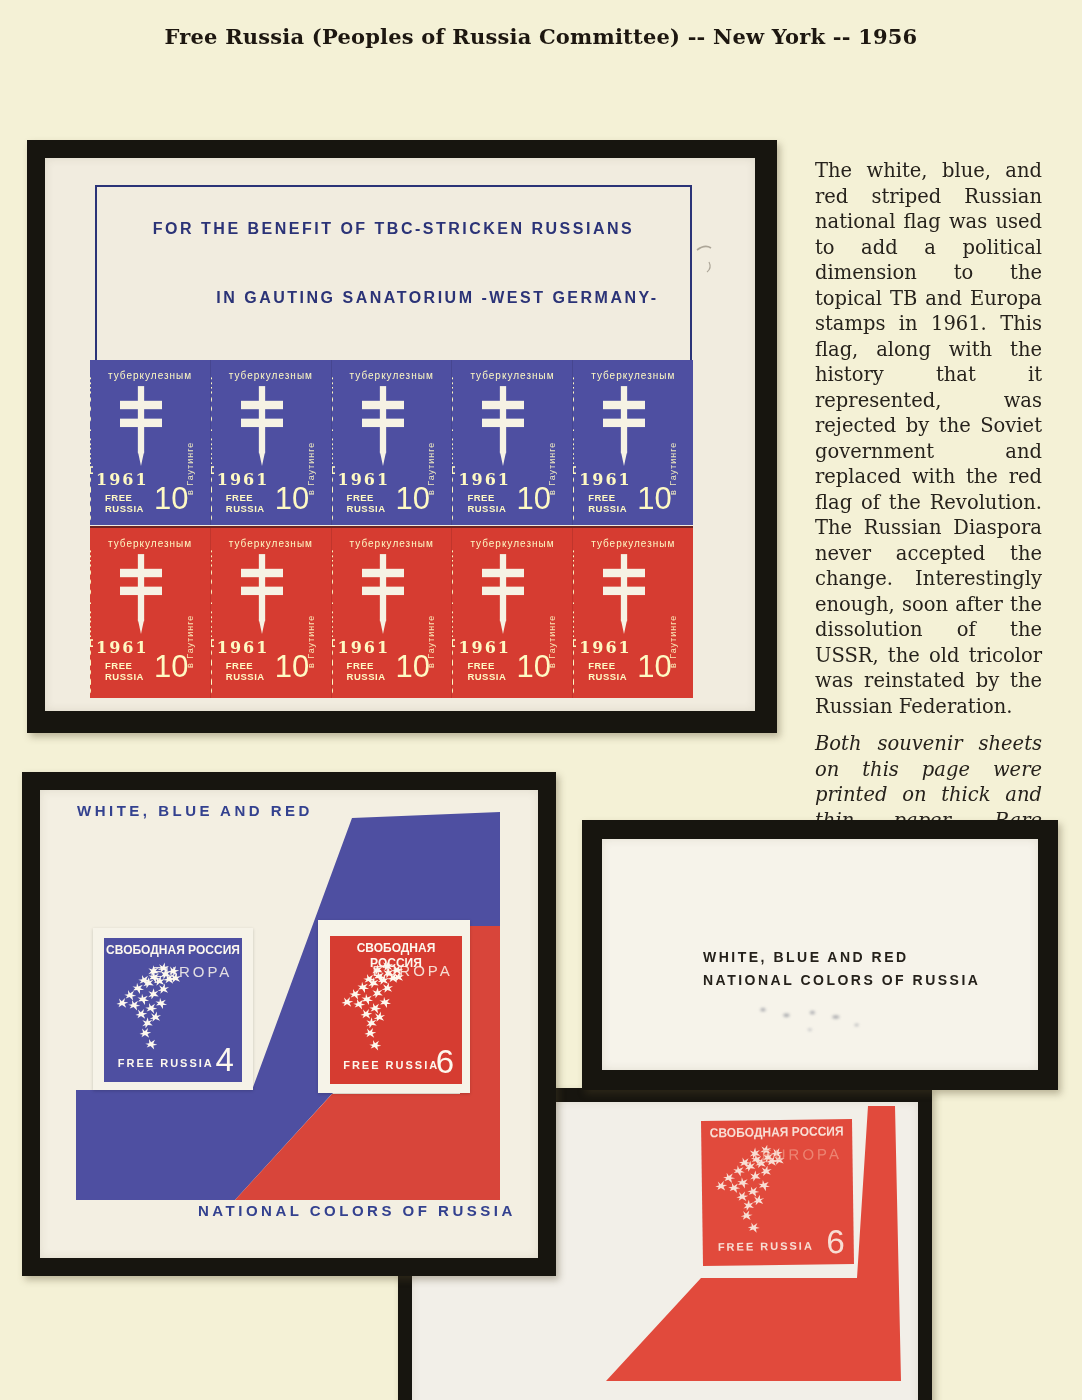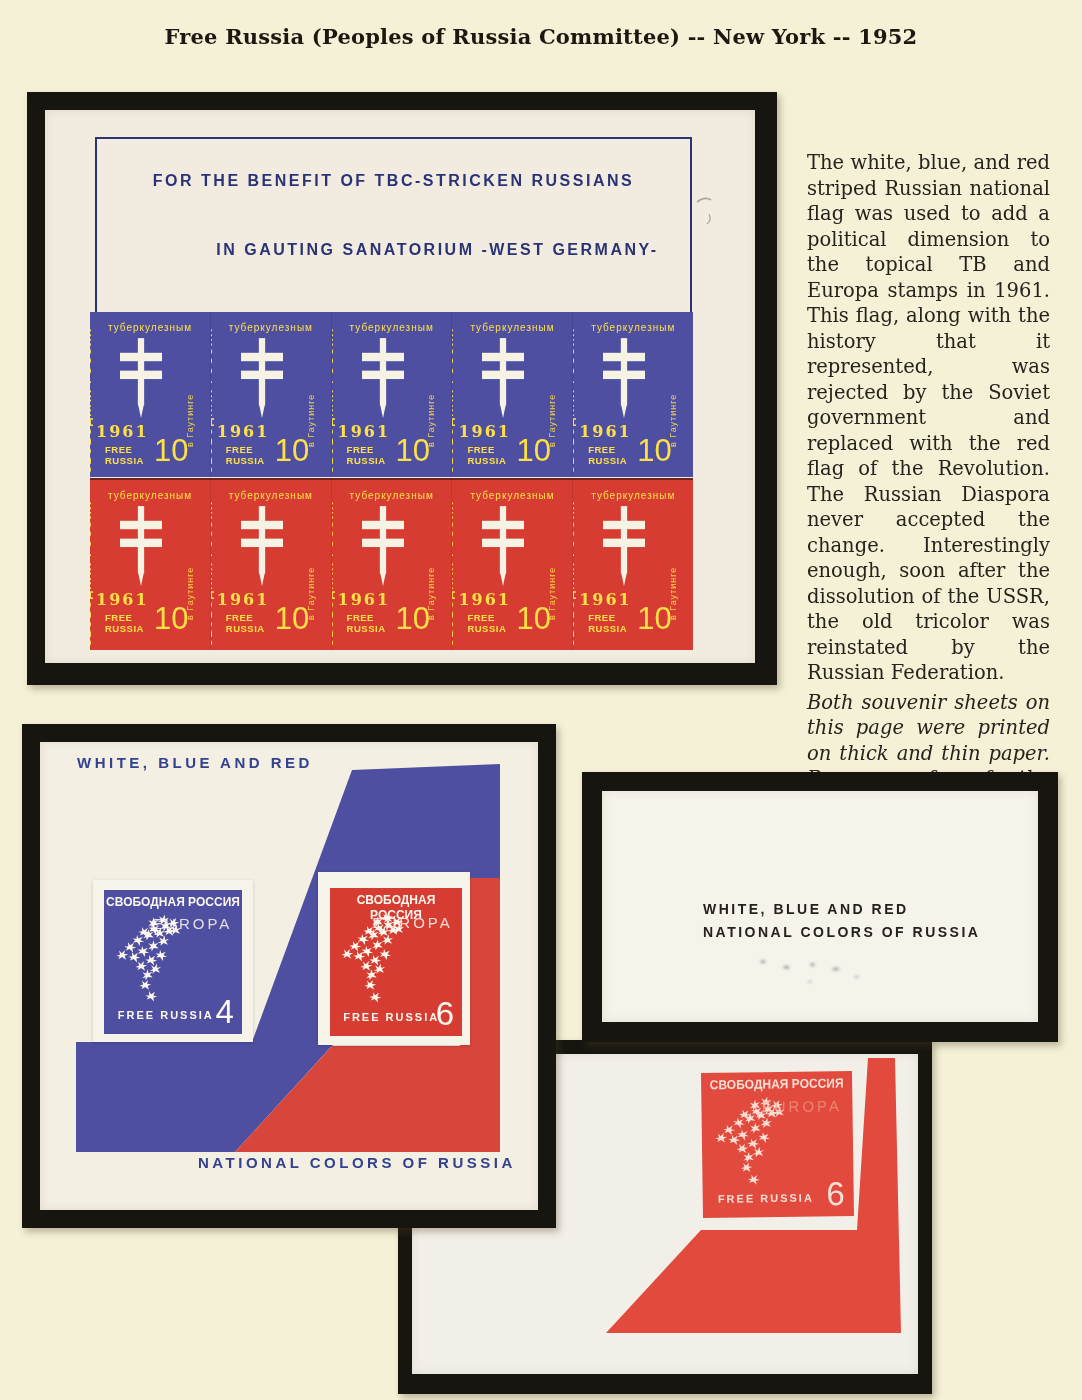--- a/index.html
+++ b/index.html
@@ -1,53 +1,53 @@
 <!DOCTYPE html>
 <html style="--pageBg: #f4f1d6; --mountBlack: #17150f; --paperTb: #f1ecdf; --paperEuropa: #f3efe2; --paperCard: #f6f3ea; --paperProof: #f2efe8; --navy: #2b3377; --labelBlue: #33418f; --stampBlue: #4e4fa1; --stampRed: #d63c31; --proofRed: #e14a3c; --inkWhite: #fdf8ee; --textBlack: #26221c;"><head>
 <meta charset="utf-8">
 <style>
   html,body{margin:0;padding:0;background:#d9d6bd;}
   #page{position:relative;width:1082px;height:1400px;background:var(--pageBg,#f4f1d6);overflow:hidden;
         font-family:"Liberation Sans",sans-serif;}
   #page-title{position:absolute;top:24px;left:0;width:100%;text-align:center;
         font:700 21px "DejaVu Serif",serif;color:#1d1710;letter-spacing:.2px;}
 
-  .mount{position:absolute;background:var(--mountBlack,#17150f);box-shadow:3px 4px 7px rgba(80,70,40,.35);}
+  .mount{position:absolute;background:var(--mountBlack,#17150f);box-shadow:3px 4px 7px rgba(80,70,40,.35);margin-top:48px;}
   .sheet{position:absolute;box-shadow:inset 0 0 10px rgba(60,50,20,.10);}
 
   
   #tb-mount{left:27px;top:92px;width:750px;height:593px;z-index:2;}
   #tb-sheet{left:18px;top:18px;width:710px;height:553px;background:var(--paperTb,#f1ecdf);}
   #tb-box{position:absolute;left:50px;top:27px;width:593px;height:173px;border:2px solid var(--navy,#2b3377);}
   .tb-hdr{position:absolute;left:50px;width:597px;text-align:center;color:var(--navy,#2b3377);
         font:700 16px "Liberation Sans",sans-serif;letter-spacing:2.5px;white-space:nowrap;}
   #tb-hdr1{top:62px;}
   #tb-hdr2{top:131px;padding-left:44px;}
   #pencil-mark{position:absolute;left:648px;top:84px;width:30px;height:40px;opacity:.5;}
   .tb-band{position:absolute;left:45px;width:603px;display:flex;}
   #tb-band-blue{top:202px;height:165px;background:var(--stampBlue,#4e4fa1);}
   #tb-band-red{top:368px;height:170px;background:var(--stampRed,#d63c31);border-top:2px solid #6e2320;}
-  .tb-stamp{position:relative;flex:1 1 0;overflow:hidden;color:#fde047;}
+  .tb-stamp{position:relative;flex:1 1 0;overflow:hidden;color:#fef9c3;}
   .tb-stamp + .tb-stamp{border-left:1px solid rgba(0,0,0,.10);}
   .t-top{position:absolute;left:18px;top:10px;font:400 10px "Liberation Sans",sans-serif;letter-spacing:1px;}
   .t-left{position:absolute;left:3px;bottom:3px;transform-origin:0 100%;transform:rotate(-90deg);
         font:700 11px "Liberation Sans",sans-serif;letter-spacing:1.5px;white-space:nowrap;}
   .t-right{position:absolute;left:calc(100% - 15px);bottom:30px;transform-origin:0 100%;transform:rotate(-90deg);
         font:400 9px "Liberation Sans",sans-serif;letter-spacing:1px;white-space:nowrap;opacity:.9;}
   .t-cross{position:absolute;left:24px;top:24px;width:54px;height:84px;}
   .t-year{position:absolute;left:6px;top:110px;width:100px;text-align:left;
         font:700 16px "DejaVu Serif",serif;letter-spacing:2px;}
   .t-free{position:absolute;left:15px;top:133px;display:flex;flex-direction:column;
         font:700 9.5px/10.5px "Liberation Sans",sans-serif;letter-spacing:.5px;}
   .t-val{position:absolute;left:64px;top:121px;font:400 31px "Liberation Sans",sans-serif;}
 
   
   #essay{position:absolute;left:803px;top:146px;width:251px;z-index:1;color:var(--textBlack,#26221c);
         font:400 19.5px/25.5px "DejaVu Serif",serif;text-align:justify;}
-  #essay p{margin:4px;}
+  #essay p{margin:12px;}
   #essay .note{font-style:italic;}
 
   
   #europa-mount{left:22px;top:724px;width:534px;height:504px;z-index:4;}
   #europa-sheet{left:18px;top:18px;width:498px;height:468px;background:var(--paperEuropa,#f3efe2);}
   .eu-label{position:absolute;font:700 15px "Liberation Sans",sans-serif;letter-spacing:3.5px;
         color:var(--labelBlue,#33418f);white-space:nowrap;}
   #eu-label-top{left:37px;top:12px;}
   #eu-label-bottom{left:158px;top:412px;}
   #eu-shapes{position:absolute;inset:0;}
@@ -96,21 +96,21 @@
 <svg width="0" height="0" style="position:absolute">
   <defs>
     <symbol id="dove-glyph" viewBox="0 0 12 10">
       <path d="M1.2 5.8 L4.4 4.6 L3.4 1.2 L5.8 3.6 L8.6 0.8 L7.8 4.2 L11.4 4.4 L8.2 5.8 L9.6 9 L6 6.8 L3 8.6 L4 6.2 Z" fill="currentColor"></path>
     </symbol>
   </defs>
 </svg>
 
 <div id="page">
 
-  <div id="page-title">Free Russia (Peoples of Russia Committee) -- New York -- 1952</div>
+  <div id="page-title">Free Russia (Peoples of Russia Committee) -- New York -- 1956</div>
 
   <div id="tb-mount" class="mount">
     <div id="tb-sheet" class="sheet">
       <div id="tb-box"></div>
       <div id="tb-hdr1" class="tb-hdr">FOR THE BENEFIT OF TBC-STRICKEN RUSSIANS</div>
       <div id="tb-hdr2" class="tb-hdr">IN GAUTING SANATORIUM -WEST GERMANY-</div>
       <svg id="pencil-mark" viewBox="0 0 30 40">
         <path d="M4 8 q8 -6 14 -2" stroke="#6b6254" stroke-width="1.6" fill="none"></path>
         <path d="M16 20 q3 6 -2 10" stroke="#6b6254" stroke-width="1.2" fill="none"></path>
       </svg>

